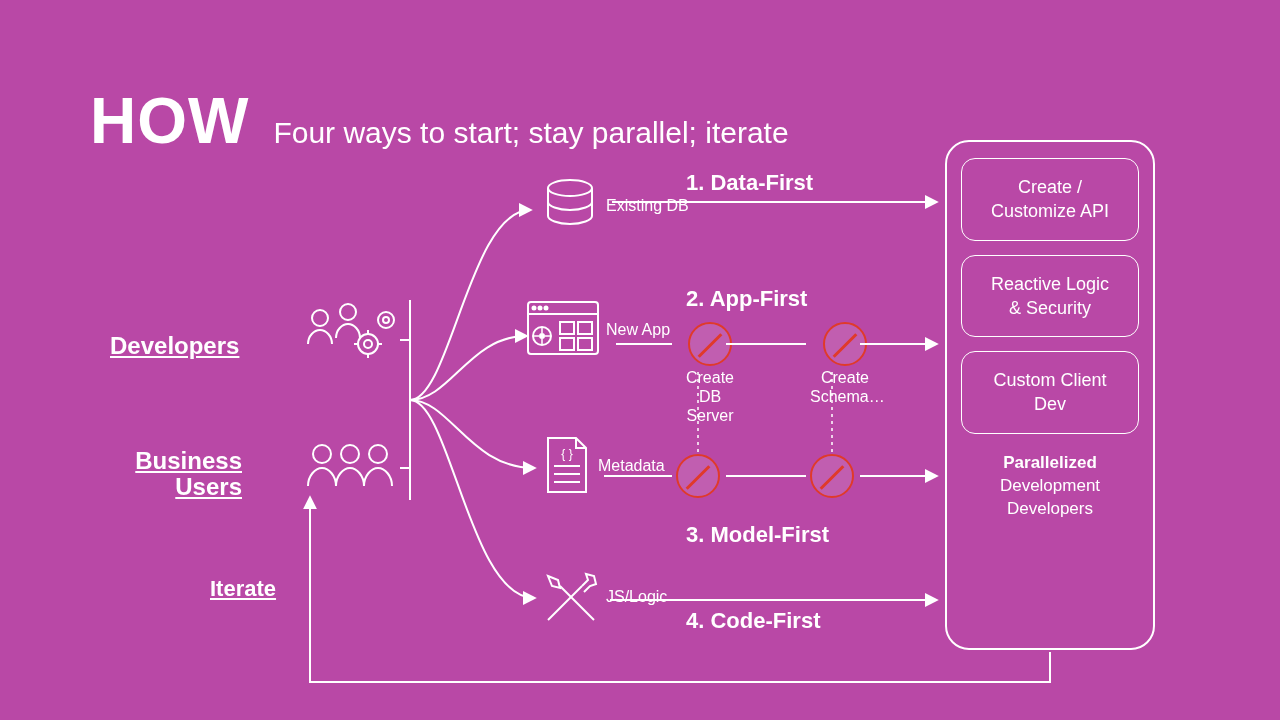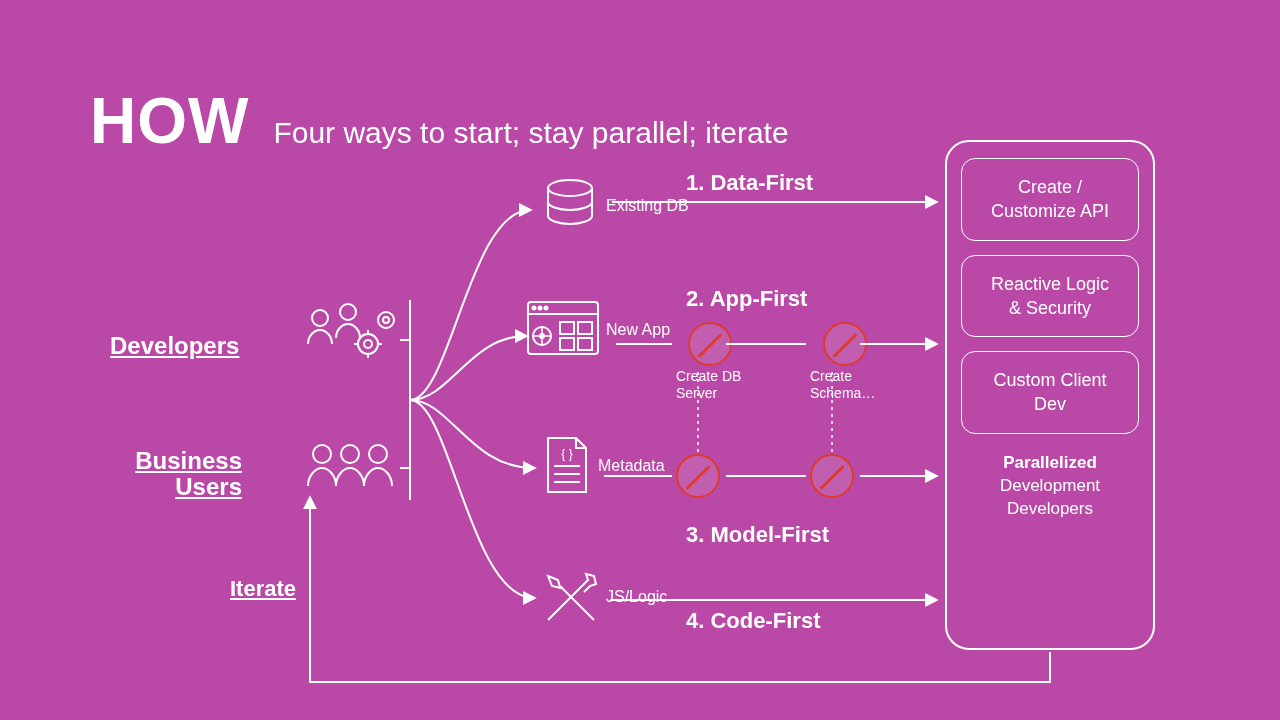--- a/index.html
+++ b/index.html
@@ -32,21 +32,21 @@
   }
   .role-label {
     position: absolute;
     font-size: 24px;
     font-weight: 700;
     text-align: right;
     text-decoration: underline;
   }
   .role-dev { top: 332px; left: 110px; }
   .role-biz { top: 448px; left: 112px; width: 130px; line-height: 1.1; }
-  .iterate-label { top: 576px; left: 210px; font-size: 22px; margin-left: 20px; }
+  .iterate-label { top: 576px; left: 210px; font-size: 22px; }
   .icon-wrap {
     position: absolute;
     display: flex;
     flex-direction: row;
     align-items: center;
     gap: 6px;
   }
   .icon-label { font-size: 16px; font-weight: 400; text-align: center; }
   .approach-label {
     position: absolute;
@@ -77,21 +77,22 @@
   }
   .right-caption {
     text-align: center;
     font-size: 17px;
     line-height: 1.35;
     margin-top: 4px;
   }
   .right-caption .ital { font-weight: 600; }
   .step-block {
     position: absolute;
-    font-size: 14px;
+    text-align: center;
+    font-size: 16px;
     line-height: 1.2;
   }
   .prohibit {
     width: 44px;
     height: 44px;
     border: 2.5px solid #e03a2a;
     border-radius: 50%;
     position: relative;
     margin: 0 auto 2px;
     background: rgba(255,255,255,0.12);

